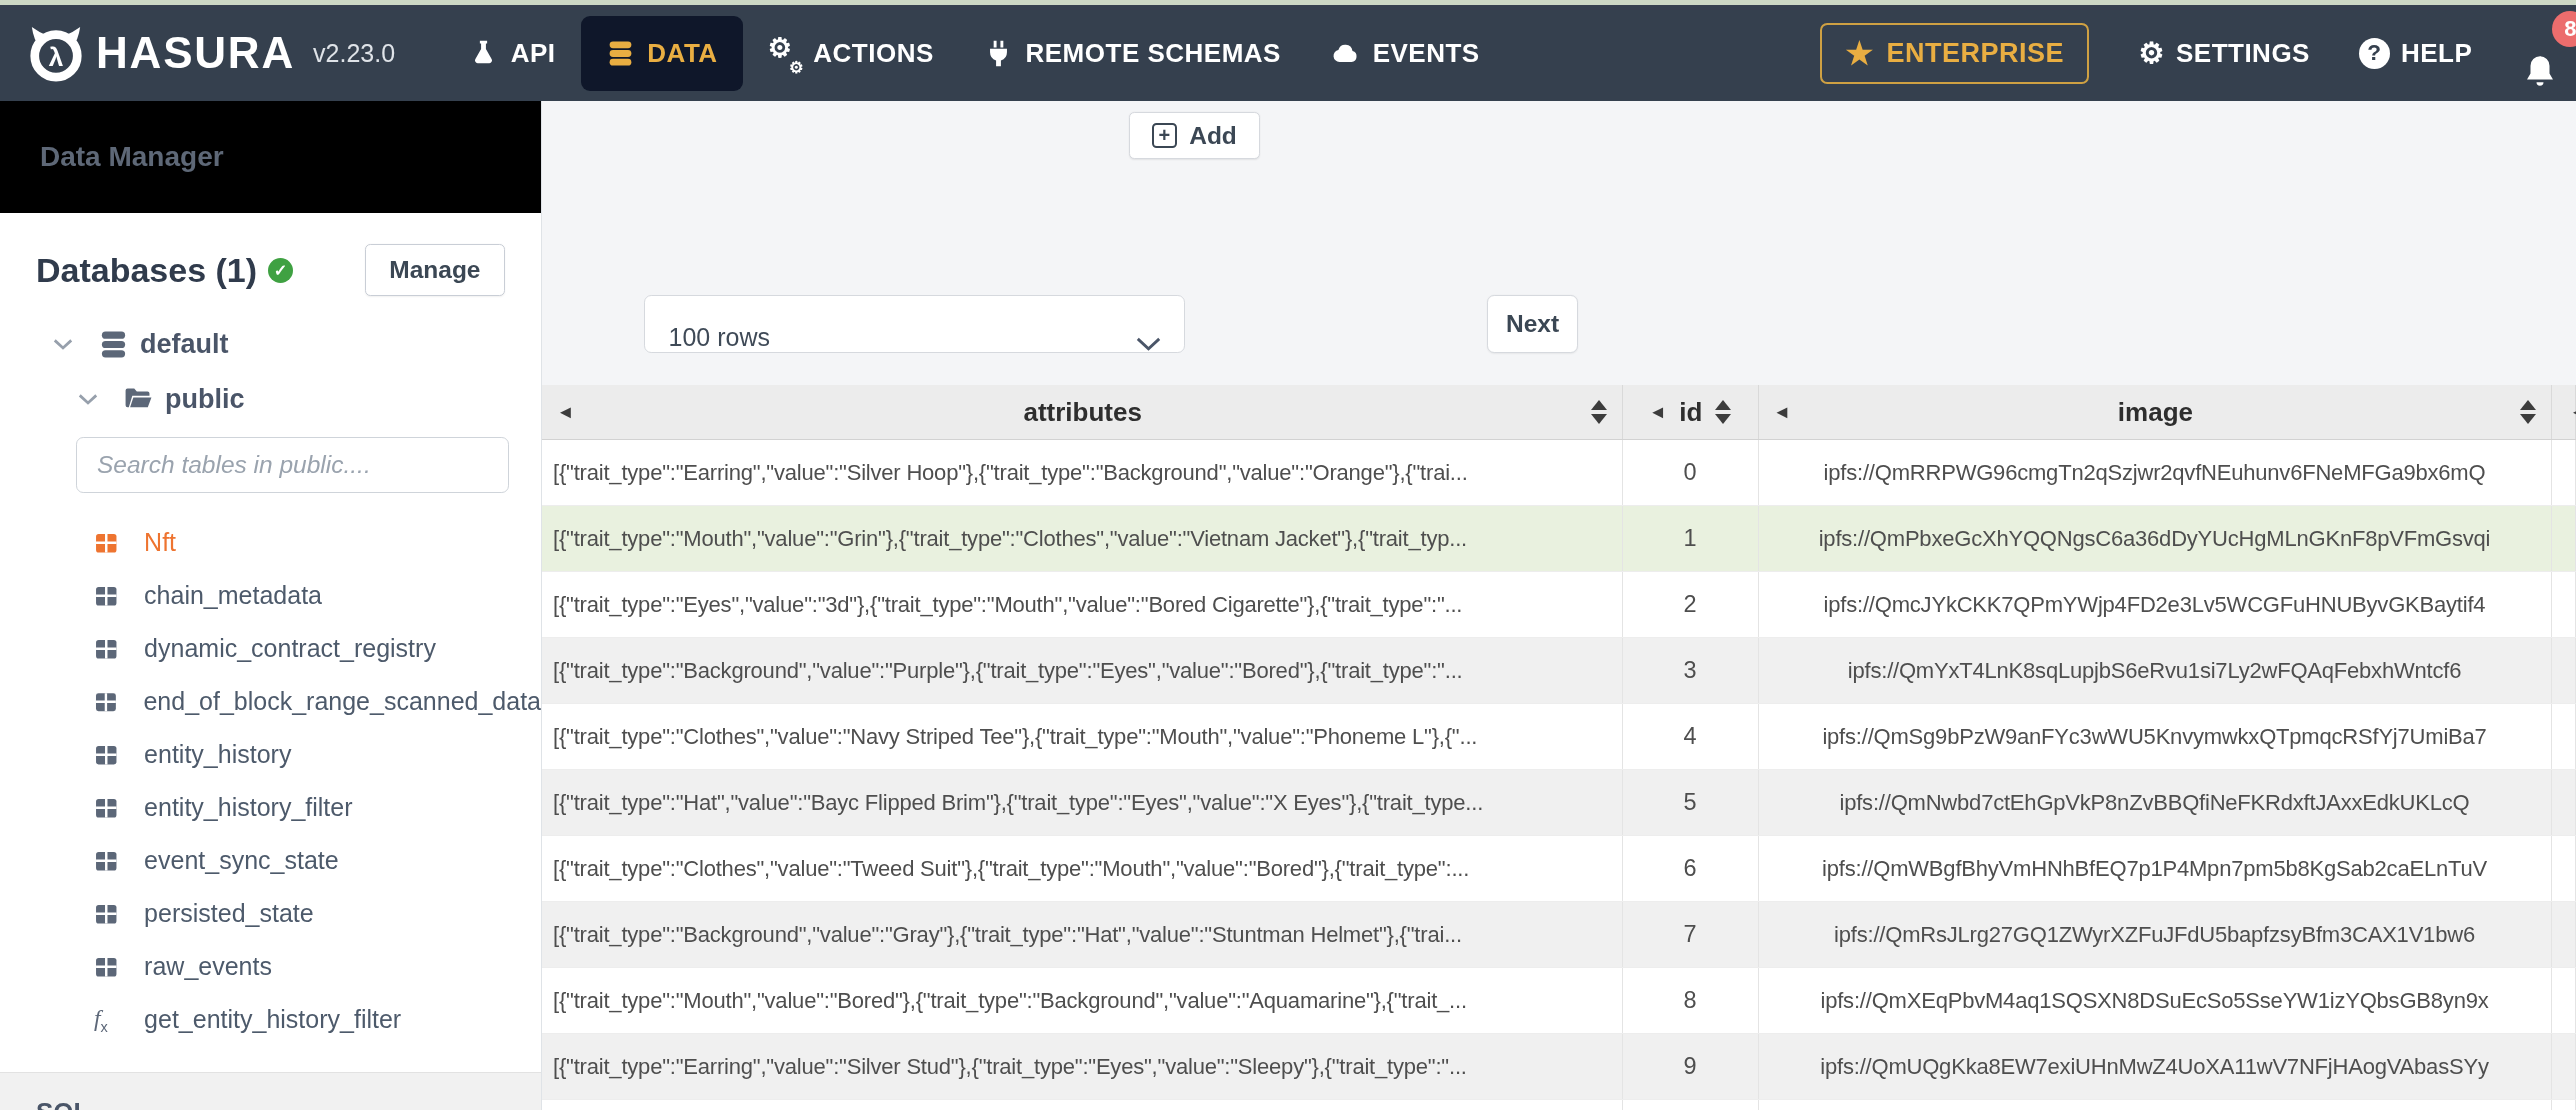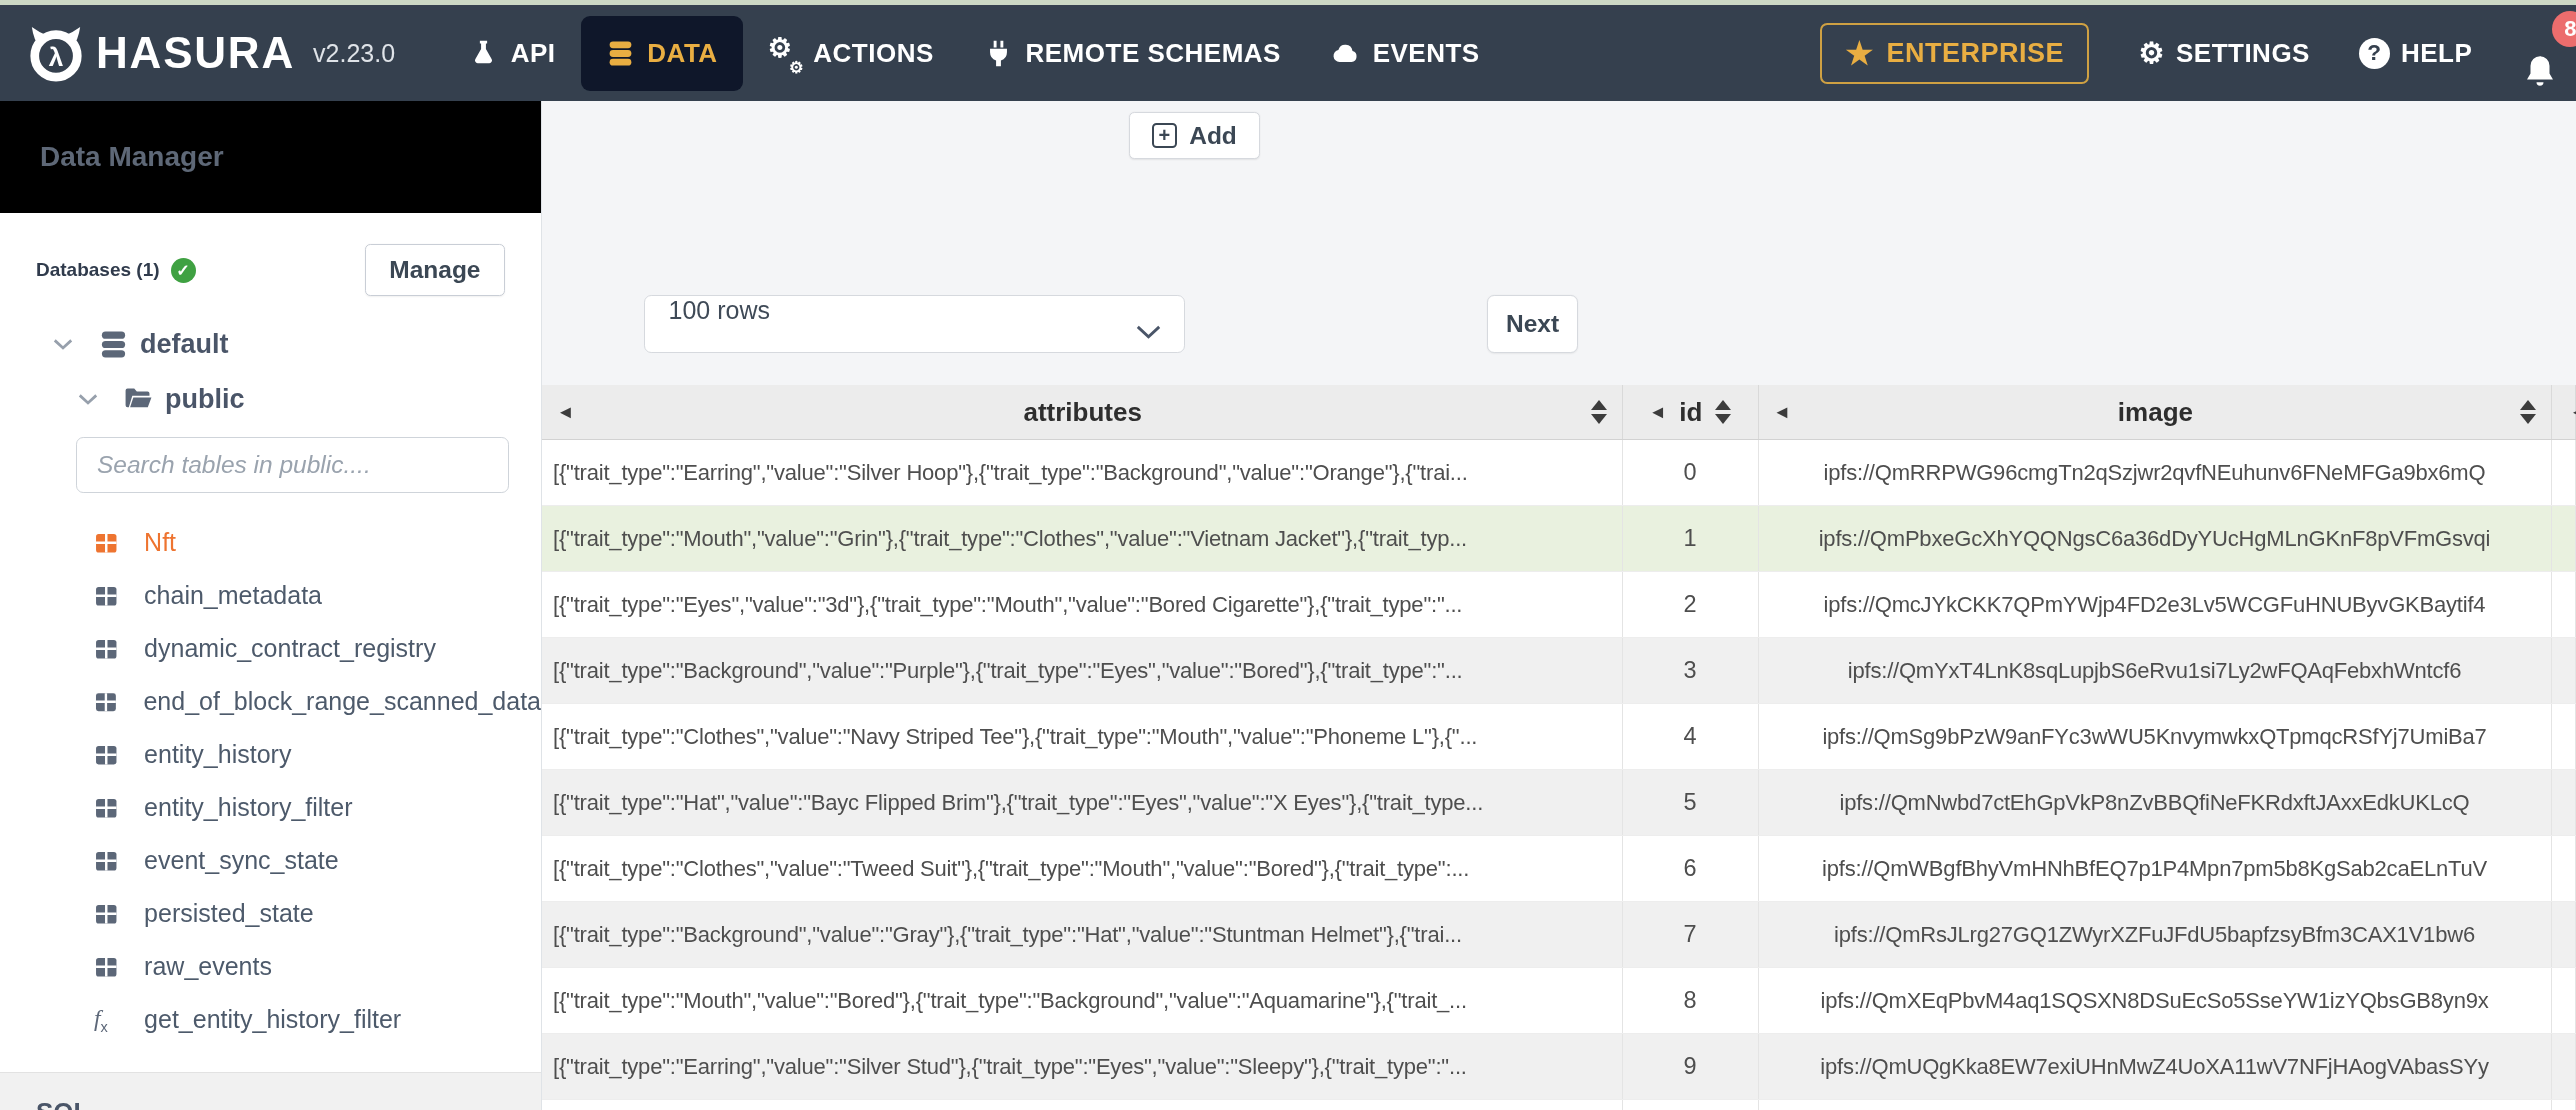--- a/index.html
+++ b/index.html
@@ -40,21 +40,21 @@
   
   .content { display:flex; height:1009px; }
 
   
   .sidebar { width:542px; min-width:542px; background:#fff; border-right:0.9px solid #dfe3e7;
     position:relative; overflow:hidden; }
   .dm-band { height:112px; background:#000000; display:flex; align-items:center;
     padding-left:40px; }
   .dm-band span { font-size:28px; font-weight:bold; color:#5e6877; }
   .db-row { margin:31px 36px 0 36px; display:flex; align-items:center; }
-  .db-label { font-size:19px; font-weight:bold; color:#303b4c; }
+  .db-label { font-size:34px; font-weight:bold; color:#303b4c; }
   .check { width:25px; height:25px; border-radius:50%; background:#3fa142; color:#fff;
     font-size:16.3px; font-weight:bold; display:flex; align-items:center; justify-content:center;
     margin-left:11px; }
   .manage-btn { margin-left:auto; background:#fff; border:0.9px solid #c9ced6; border-radius:5.4px;
     padding:11px 23.5px; font-size:24.5px; font-weight:bold; color:#3b4754; cursor:pointer;
     box-shadow:0 0.9px 1.8px rgba(0,0,0,0.06); font-family:inherit; }
   .tree-row { display:flex; align-items:center; cursor:pointer; }
   .tree-row.lvl1 { padding-left:53px; margin-top:33px; }
   .tree-row.lvl2 { padding-left:78px; margin-top:23.5px; }
   .tree-row .chev { margin-right:25px; }
@@ -82,22 +82,22 @@
   
   .main { flex:1; background:#f4f5f7; overflow:hidden; }
   .add-btn { display:inline-flex; align-items:center; gap:12.7px; margin:11px 0 0 587px;
     background:#fff; border:0.9px solid #d6d9de; border-radius:5.4px; padding:8.2px 22px;
     font-size:24.5px; font-weight:bold; color:#3b4754; cursor:pointer;
     box-shadow:0 0.9px 1.8px rgba(0,0,0,0.08); font-family:inherit; }
   .plus-box { width:24.5px; height:24.5px; border:2.3px solid #3b4754; border-radius:4.5px;
     font-size:20px; font-weight:bold; display:flex; align-items:center; justify-content:center; }
   .controls { display:flex; align-items:center; margin:136px 0 0 102px; }
   .rows-select { width:541px; height:58px; background:#fff; border:0.9px solid #d6d9de;
-    border-radius:7.2px; display:flex; align-items:flex-start; padding:0 23.5px; font-size:25px;
-    color:#3f4a57; cursor:pointer;flex-direction:column; }
+    border-radius:7.2px; display:flex; align-items:flex-end; padding:0 23.5px; font-size:25px;
+    color:#3f4a57; cursor:pointer; }
   .rows-select .chev { margin-left:auto; }
   .next-btn { margin-left:302px; width:91px; height:58px; background:#fff;
     border:0.9px solid #d6d9de; border-radius:7.2px; font-size:24.5px; font-weight:bold;
     color:#3b4754; cursor:pointer; box-shadow:0 0.9px 1.8px rgba(0,0,0,0.06); font-family:inherit; }
 
   
   .data-table { margin-top:32px; width:100%; border-collapse:collapse; table-layout:fixed; }
   .data-table th { height:55px; background:#ececec; border-right:0.9px solid #d9d9d9;
     border-bottom:1.8px solid #d2d2d2; padding:0; }
   .th-inner { display:flex; align-items:center; padding:0 14.5px; }

